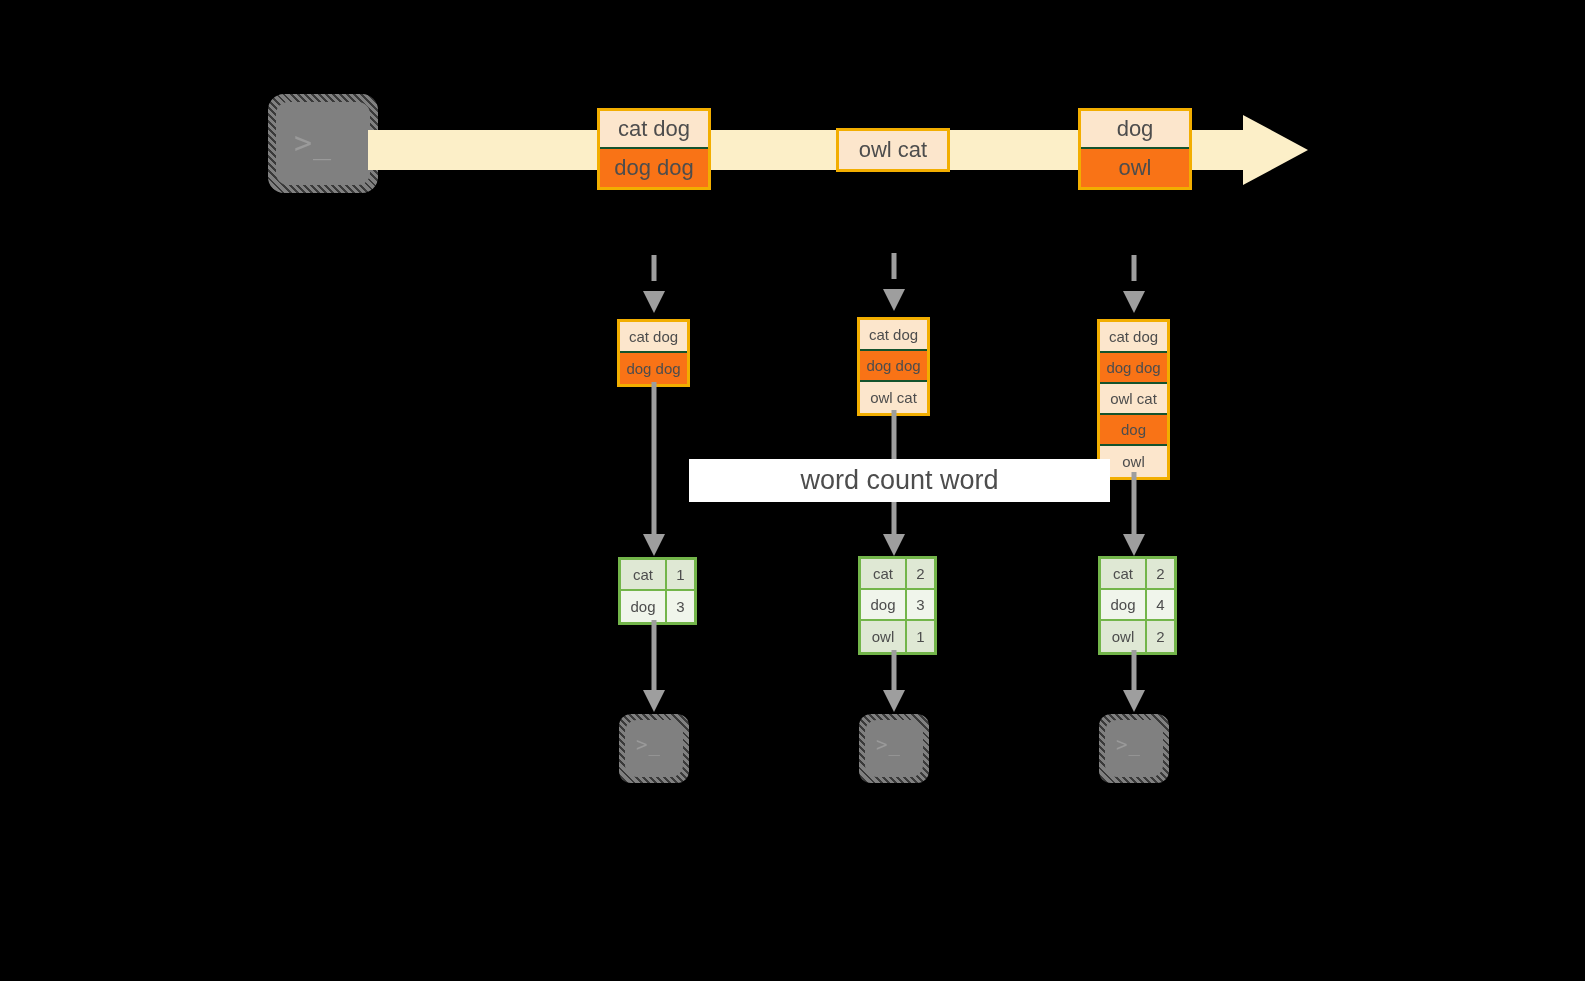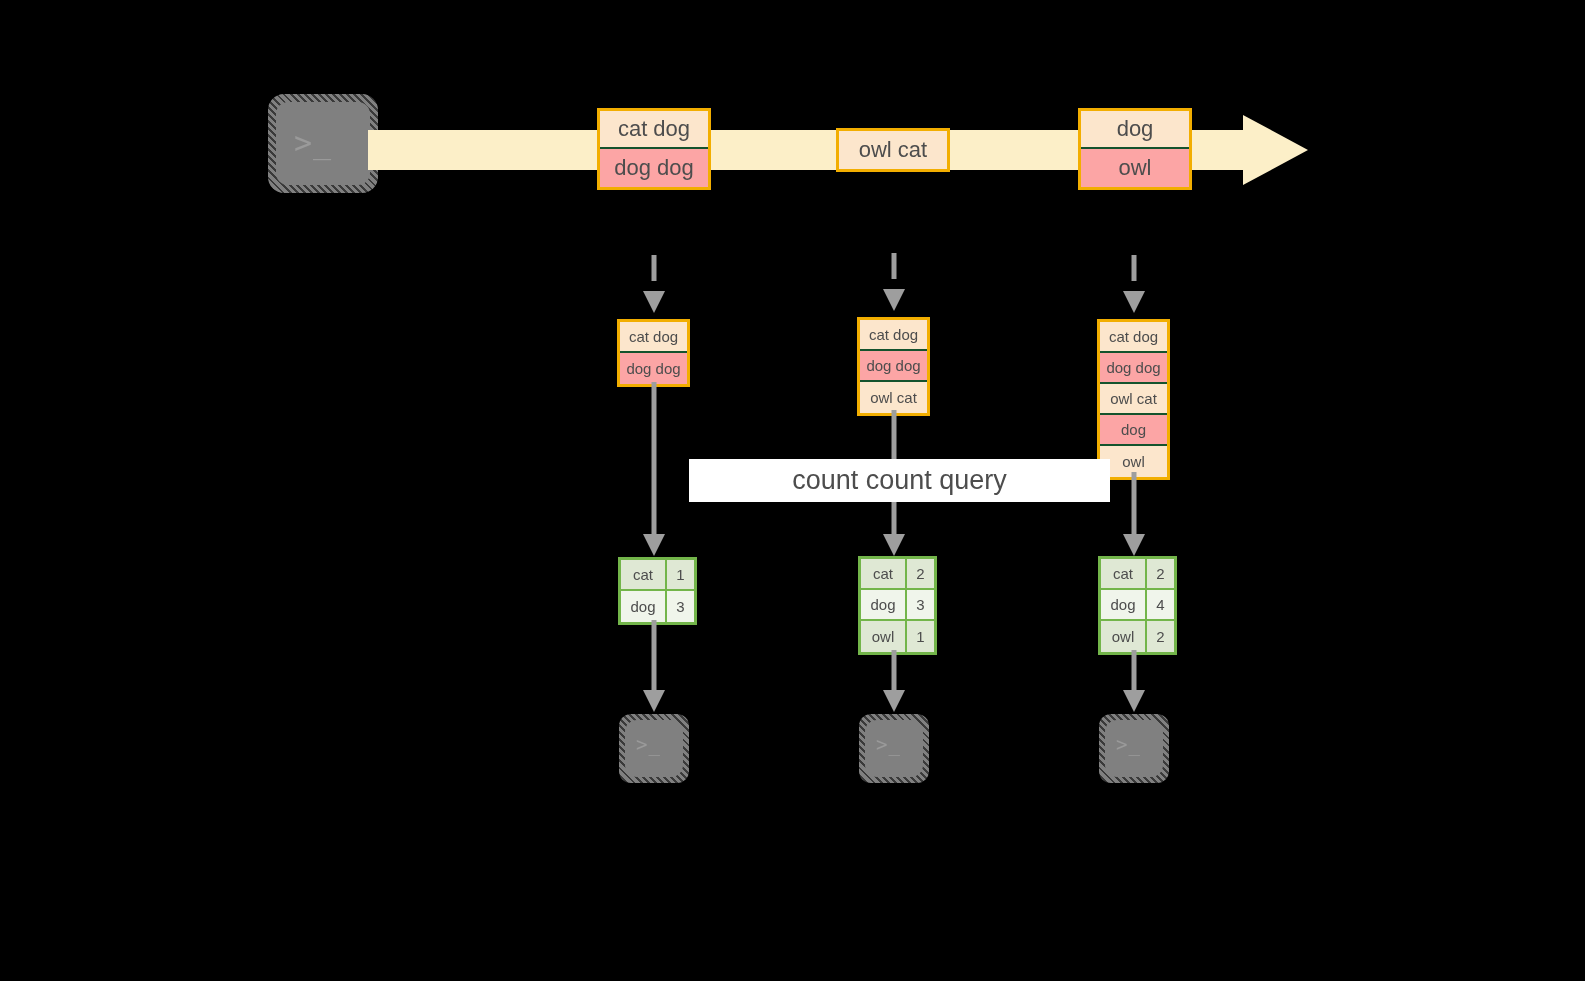--- a/index.html
+++ b/index.html
@@ -62,21 +62,21 @@
   .rec-row {
     box-sizing: border-box;
     display: flex;
     align-items: center;
     justify-content: center;
     color: #4d4d4d;
     border-bottom: 2px solid #14532d;
     background: #FCE6CC;
   }
   .rec-row:last-child { border-bottom: none; }
-  .rec-row.alt { background: #fca5a5; }
+  .rec-row.alt { background: #f97316; }
 
   
   .rec-top { width: 114px; }
   .rec-top .rec-row { height: 38px; font-size: 22px; }
 
   
   .rec-mid { width: 73px; }
   .rec-mid .rec-row { height: 31px; font-size: 15px; border-bottom-width: 2px; }
 
   
@@ -201,21 +201,21 @@
   <svg class="conn" style="left:878px; top:410px; width:32px; height:150px;" viewBox="0 0 32 150">
     <line x1="16" y1="0" x2="16" y2="126" stroke="#9E9E9E" stroke-width="5"></line>
     <polygon points="5,124 27,124 16,146" fill="#9E9E9E"></polygon>
   </svg>
 
   <svg class="conn" style="left:1118px; top:472px; width:32px; height:88px;" viewBox="0 0 32 88">
     <line x1="16" y1="0" x2="16" y2="64" stroke="#9E9E9E" stroke-width="5"></line>
     <polygon points="5,62 27,62 16,84" fill="#9E9E9E"></polygon>
   </svg>
 
-  <div class="query-label">count count query</div>
+  <div class="query-label">word count word</div>
 
   <div class="res-table" style="left:618px; top:557px;">
     <div class="res-row">
       <div class="res-key">cat</div>
       <div class="res-val">1</div>
     </div>
     <div class="res-row alt">
       <div class="res-key">dog</div>
       <div class="res-val">3</div>
     </div>

